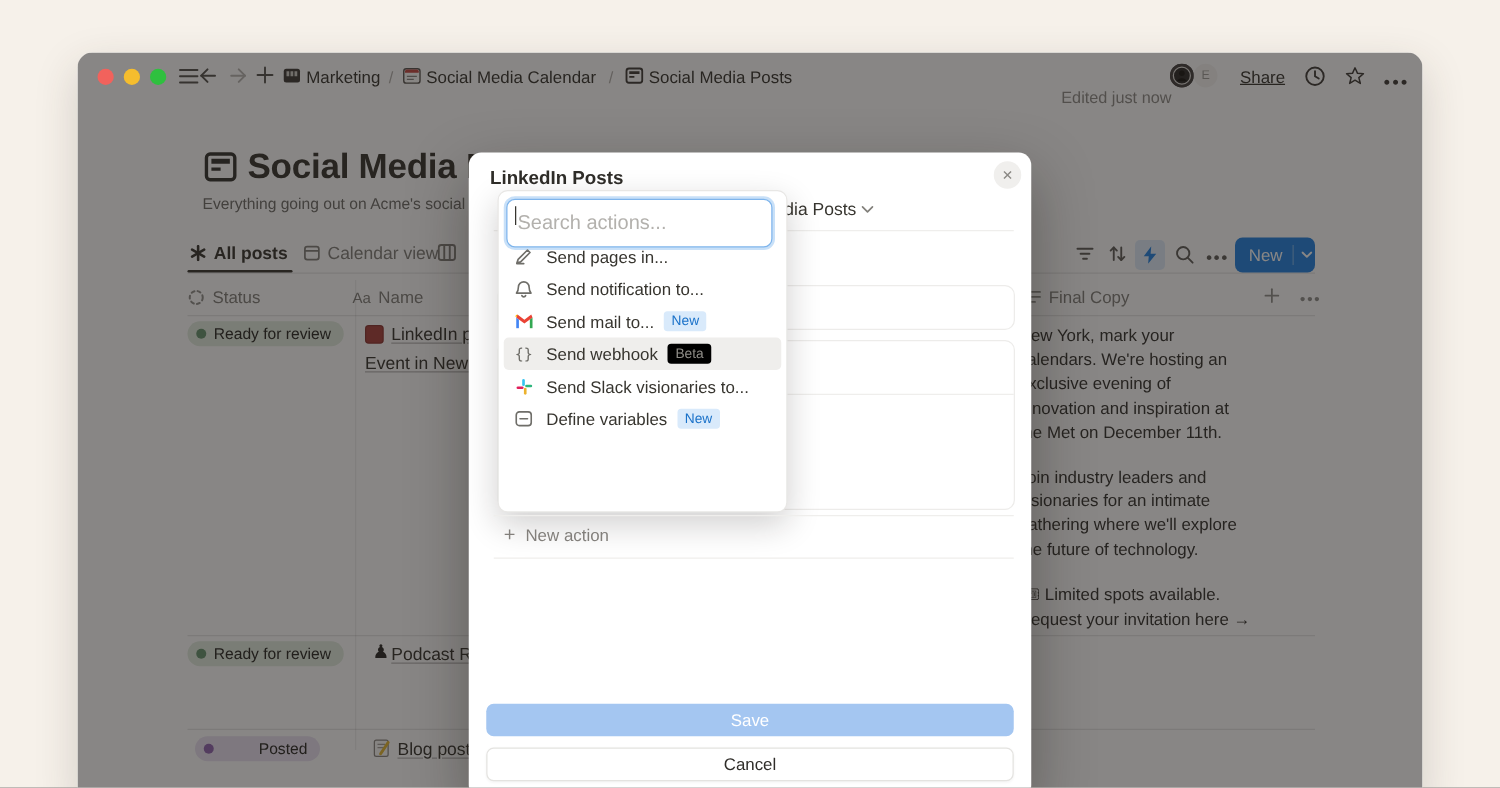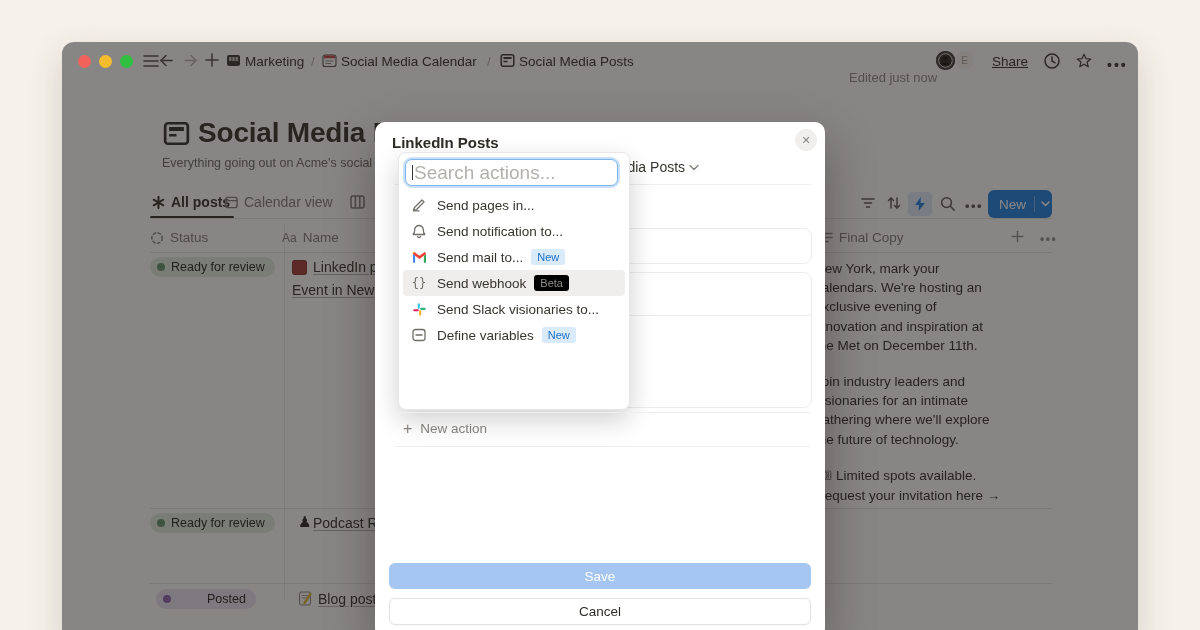--- a/index.html
+++ b/index.html
@@ -61,23 +61,23 @@
            border-radius:10px; box-shadow:0 18px 48px rgba(20,16,12,.35); z-index:60; }
   .modal-title { font-size:15px; font-weight:700; color:#2f2d29; }
   .close-btn { position:absolute; width:22px; height:22px; border-radius:50%; background:#f0efed;
                display:flex; align-items:center; justify-content:center; color:#8a8884; font-size:11px; }
   .trigger-val { font-size:14px; font-weight:500; color:#37352f; display:flex; align-items:center; gap:4px; }
   .card { position:absolute; border:1px solid #edecea; border-radius:8px; background:#fff; }
   .mdl-div { position:absolute; height:1px; background:#efeeec; }
 
   .dropdown { position:absolute; left:23px; top:30px; width:232px; height:258px; background:#fff;
               border:1px solid #e8e7e5; border-radius:8px; box-shadow:0 10px 26px rgba(25,22,18,.2); }
-  .search-box { position:absolute; left:6px; top:6px; width:213px; height:27px; border:1px solid #7fb5ec;
+  .search-box { position:absolute; left:6px; top:6px; width:213px; height:39px; border:1px solid #7fb5ec;
                 border-radius:7px; box-shadow:0 0 0 2px rgba(35,131,226,.25); background:#fff;
-                font-size:19px; color:#37352f; padding:0 8px; font-family:"Liberation Sans",sans-serif; }
+                font-size:16px; color:#37352f; padding:0 8px; font-family:"Liberation Sans",sans-serif; }
   .search-box::placeholder { color:#b3b1ad; }
   .caret { position:absolute; left:13px; top:12px; width:1px; height:15px; background:#37352f; }
 
   .menu { position:absolute; left:4px; top:39px; right:4px; }
   .mi { height:26px; display:flex; align-items:center; padding:0 6px 0 8px; border-radius:4px;
         font-size:13.5px; color:#37352f; }
   .mi.hl { background:#efeeec; }
   .mi .ic { width:16px; height:16px; margin-right:10px; display:flex; align-items:center;
             justify-content:center; color:#6f6e69; flex:0 0 16px; }
   .mi .braces { font-family:"DejaVu Sans Mono", monospace; font-size:12px; color:#6f6e69; }
@@ -214,21 +214,21 @@
         <svg width="13" height="13" viewBox="0 0 14 14">
           <g stroke="#37352f" stroke-width="2.2" stroke-linecap="round">
             <line x1="7" y1="1" x2="7" y2="13"></line>
             <line x1="1.8" y1="4" x2="12.2" y2="10"></line>
             <line x1="1.8" y1="10" x2="12.2" y2="4"></line>
           </g>
         </svg>
       </span>
     <span>All posts</span>
   </div>
-  <div class="abs tab inactive" style="left:163px; top:152px;">
+  <div class="abs tab inactive" style="left:181px; top:152px;">
     <span>
         <svg width="13" height="13" viewBox="0 0 14 14">
           <rect x="1" y="1.5" width="12" height="11" rx="2" fill="none" stroke="#82807b" stroke-width="1.5"></rect>
           <line x1="1" y1="5" x2="13" y2="5" stroke="#82807b" stroke-width="1.5"></line>
         </svg>
       </span>
     <span>Calendar view</span>
   </div>
   <div class="abs" style="left:288px; top:153px;">
     <svg width="15" height="14" viewBox="0 0 15 14">

